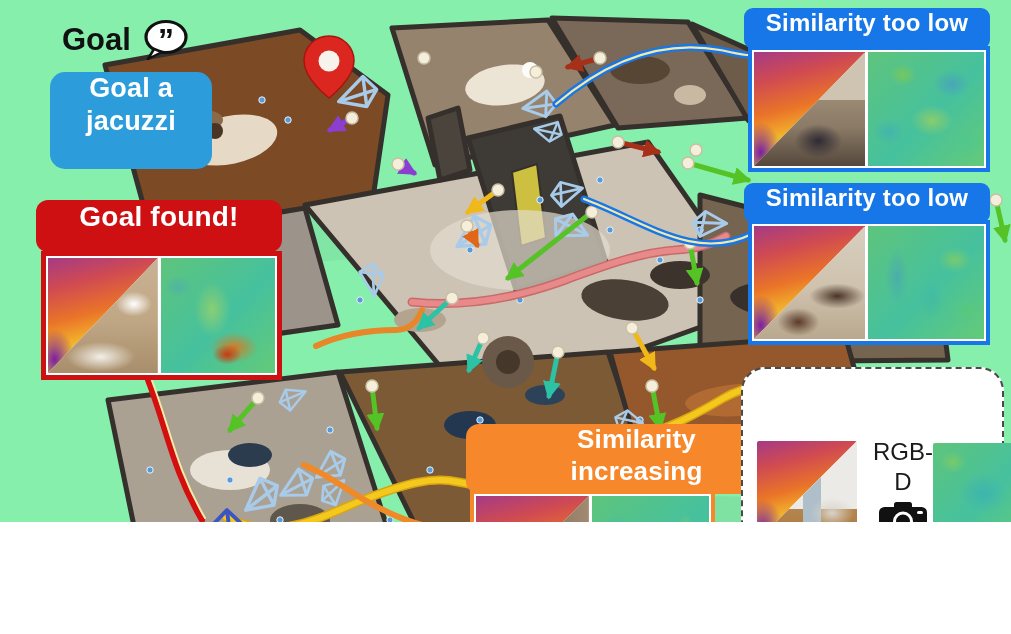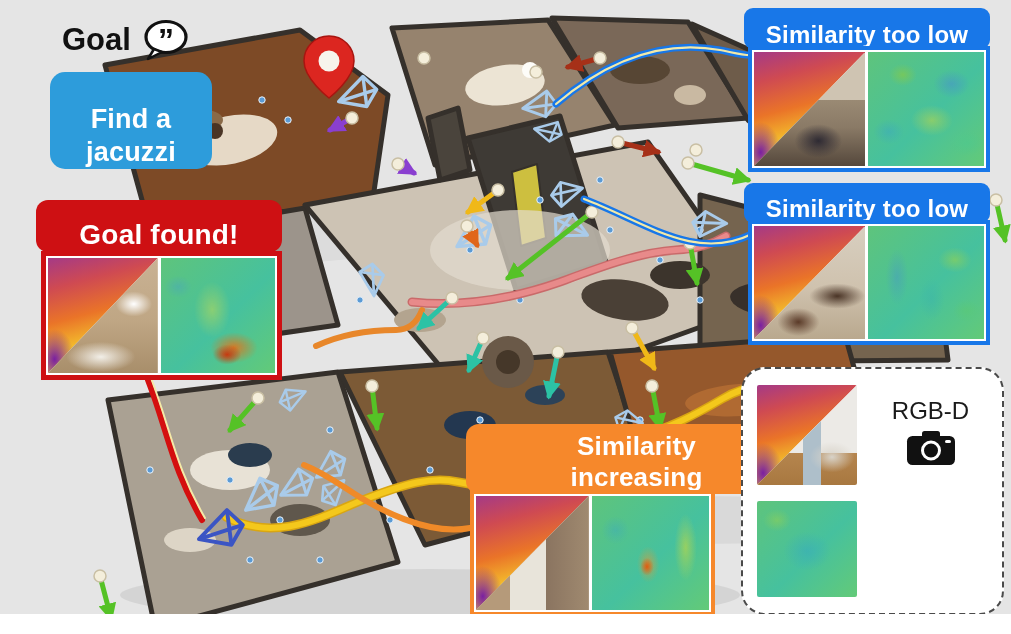--- a/index.html
+++ b/index.html
@@ -1,21 +1,21 @@
 <!DOCTYPE html>
 <html><head>
 <meta charset="utf-8">
 <style>
   html,body{margin:0;padding:0;background:#ffffff;}
-  .canvas{position:relative;width:1011px;height:614px;background:#e5e5e5;overflow:hidden;
+  .canvas{position:relative;width:1011px;height:522px;background:#86efac;overflow:hidden;
           font-family:"Liberation Sans",sans-serif;}
   .scene{position:absolute;left:0;top:0;z-index:1;}
 
   
-  .hd{position:absolute;z-index:5;color:#fff;font-weight:bold;display:flex;align-items:flex-end;
+  .hd{position:absolute;z-index:5;color:#fff;font-weight:bold;display:flex;align-items:flex-start;
       justify-content:center;text-align:center;letter-spacing:.2px;line-height:1.22;}
   .goal-title{position:absolute;left:62px;top:18px;z-index:5;display:flex;align-items:center;gap:10px;
       font-size:31px;font-weight:bold;color:#111;}
   .prompt-box{left:50px;top:72px;width:162px;height:97px;background:#2D9CDB;border-radius:15px;
       font-size:27px;}
   .goalfound-hd{left:36px;top:200px;width:246px;height:52px;background:#CE1013;border-radius:12px;
       font-size:28px;}
   .siml1-hd{left:744px;top:8px;width:246px;height:41px;background:#1877E8;border-radius:9px;font-size:24px;}
   .siml2-hd{left:744px;top:183px;width:246px;height:40px;background:#1877E8;border-radius:9px;font-size:24px;}
   .simin-hd{left:466px;top:424px;width:249px;height:70px;background:#F6882B;border-radius:13px;
@@ -69,21 +69,21 @@
       radial-gradient(16px 48px at 80% 45%,rgba(190,215,70,.65),rgba(190,215,70,0) 70%),
       radial-gradient(20px 20px at 20% 30%,rgba(60,170,190,.45),rgba(60,170,190,0) 70%),
       linear-gradient(135deg,#5ec47c,#46c19e 55%,#63ca78);}
   .hml{background:radial-gradient(34px 28px at 50% 52%,rgba(55,170,190,.55),rgba(55,170,190,0) 70%),
       radial-gradient(20px 16px at 20% 20%,rgba(150,210,80,.5),rgba(150,210,80,0) 70%),
       linear-gradient(135deg,#5ec47c,#46c19e 55%,#63ca78);}
 
   
   .legend{position:absolute;z-index:5;left:741px;top:367px;width:263px;height:248px;background:#fff;
       border:2.5px dashed #4a4a4a;border-radius:24px;box-sizing:border-box;display:flex;
-      flex-direction:column;justify-content:space-around;padding:8px 14px;}
+      flex-direction:row;justify-content:space-around;padding:8px 14px;}
   .leg-row{display:flex;align-items:center;gap:16px;}
   .leg-img{width:100px;height:100px;position:relative;overflow:hidden;flex:none;border-radius:2px;}
   .leg-img2{width:100px;height:96px;flex:none;border-radius:2px;}
   .leg-label{flex:1;text-align:center;color:#1a1a1a;font-size:24px;line-height:1.25;}
 </style>
 </head>
 <body>
 
 <div class="canvas">
 
@@ -300,21 +300,21 @@
   <div class="goal-title">
     <span>Goal</span>
     <svg width="50" height="44" viewBox="0 0 50 44">
       <ellipse cx="25" cy="19" rx="20" ry="15.5" fill="#fff" stroke="#111" stroke-width="3.2"></ellipse>
       <path d="M13 31 L7 41 L21 34 Z" fill="#fff" stroke="#111" stroke-width="2.5" stroke-linejoin="round"></path>
       <text x="25" y="33" text-anchor="middle" font-size="32" font-weight="bold" fill="#111" font-family="Liberation Sans, sans-serif">”</text>
     </svg>
   </div>
 
   <div class="hd prompt-box">
-    <span>Find a jacuzzi</span>
+    <span>Goal a jacuzzi</span>
   </div>
 
   <div class="hd goalfound-hd">
     <span>Goal found!</span>
   </div>
   <div class="panel p-goal">
     <div class="split">
       <div class="dp"></div>
       <div class="ph ph-bath"></div>
     </div>

